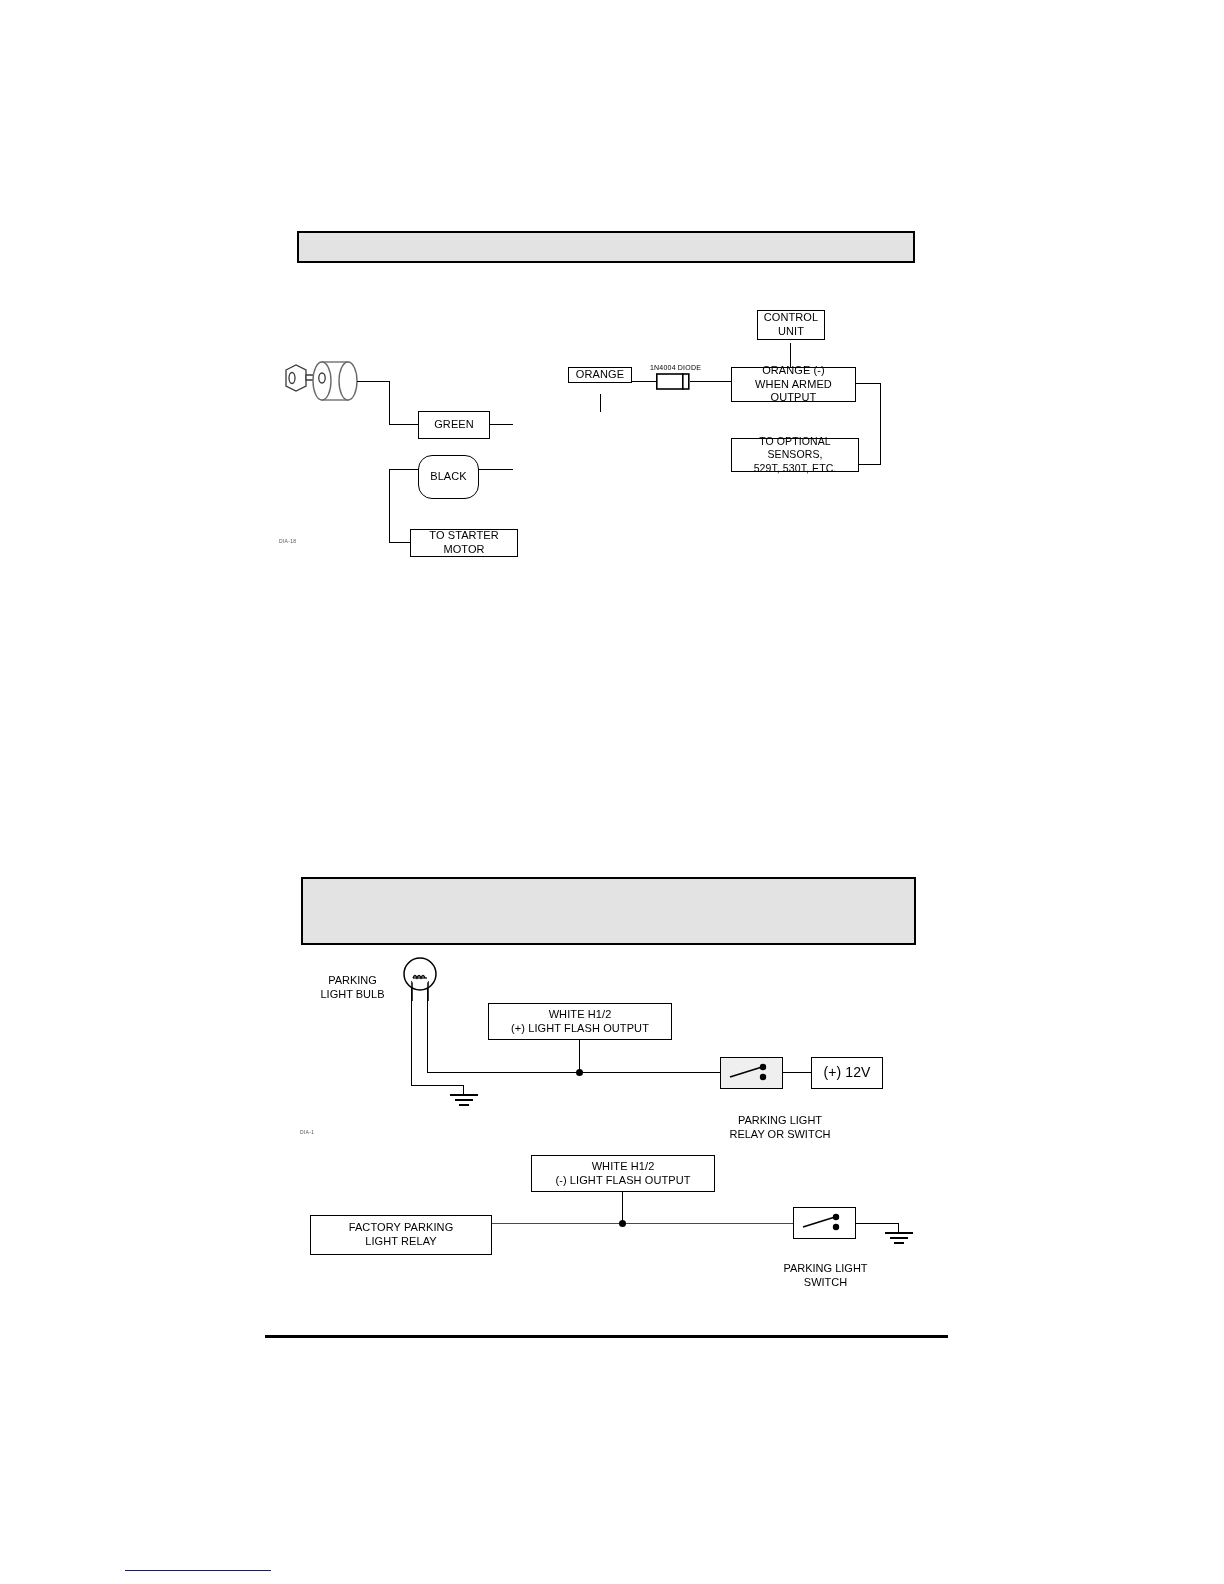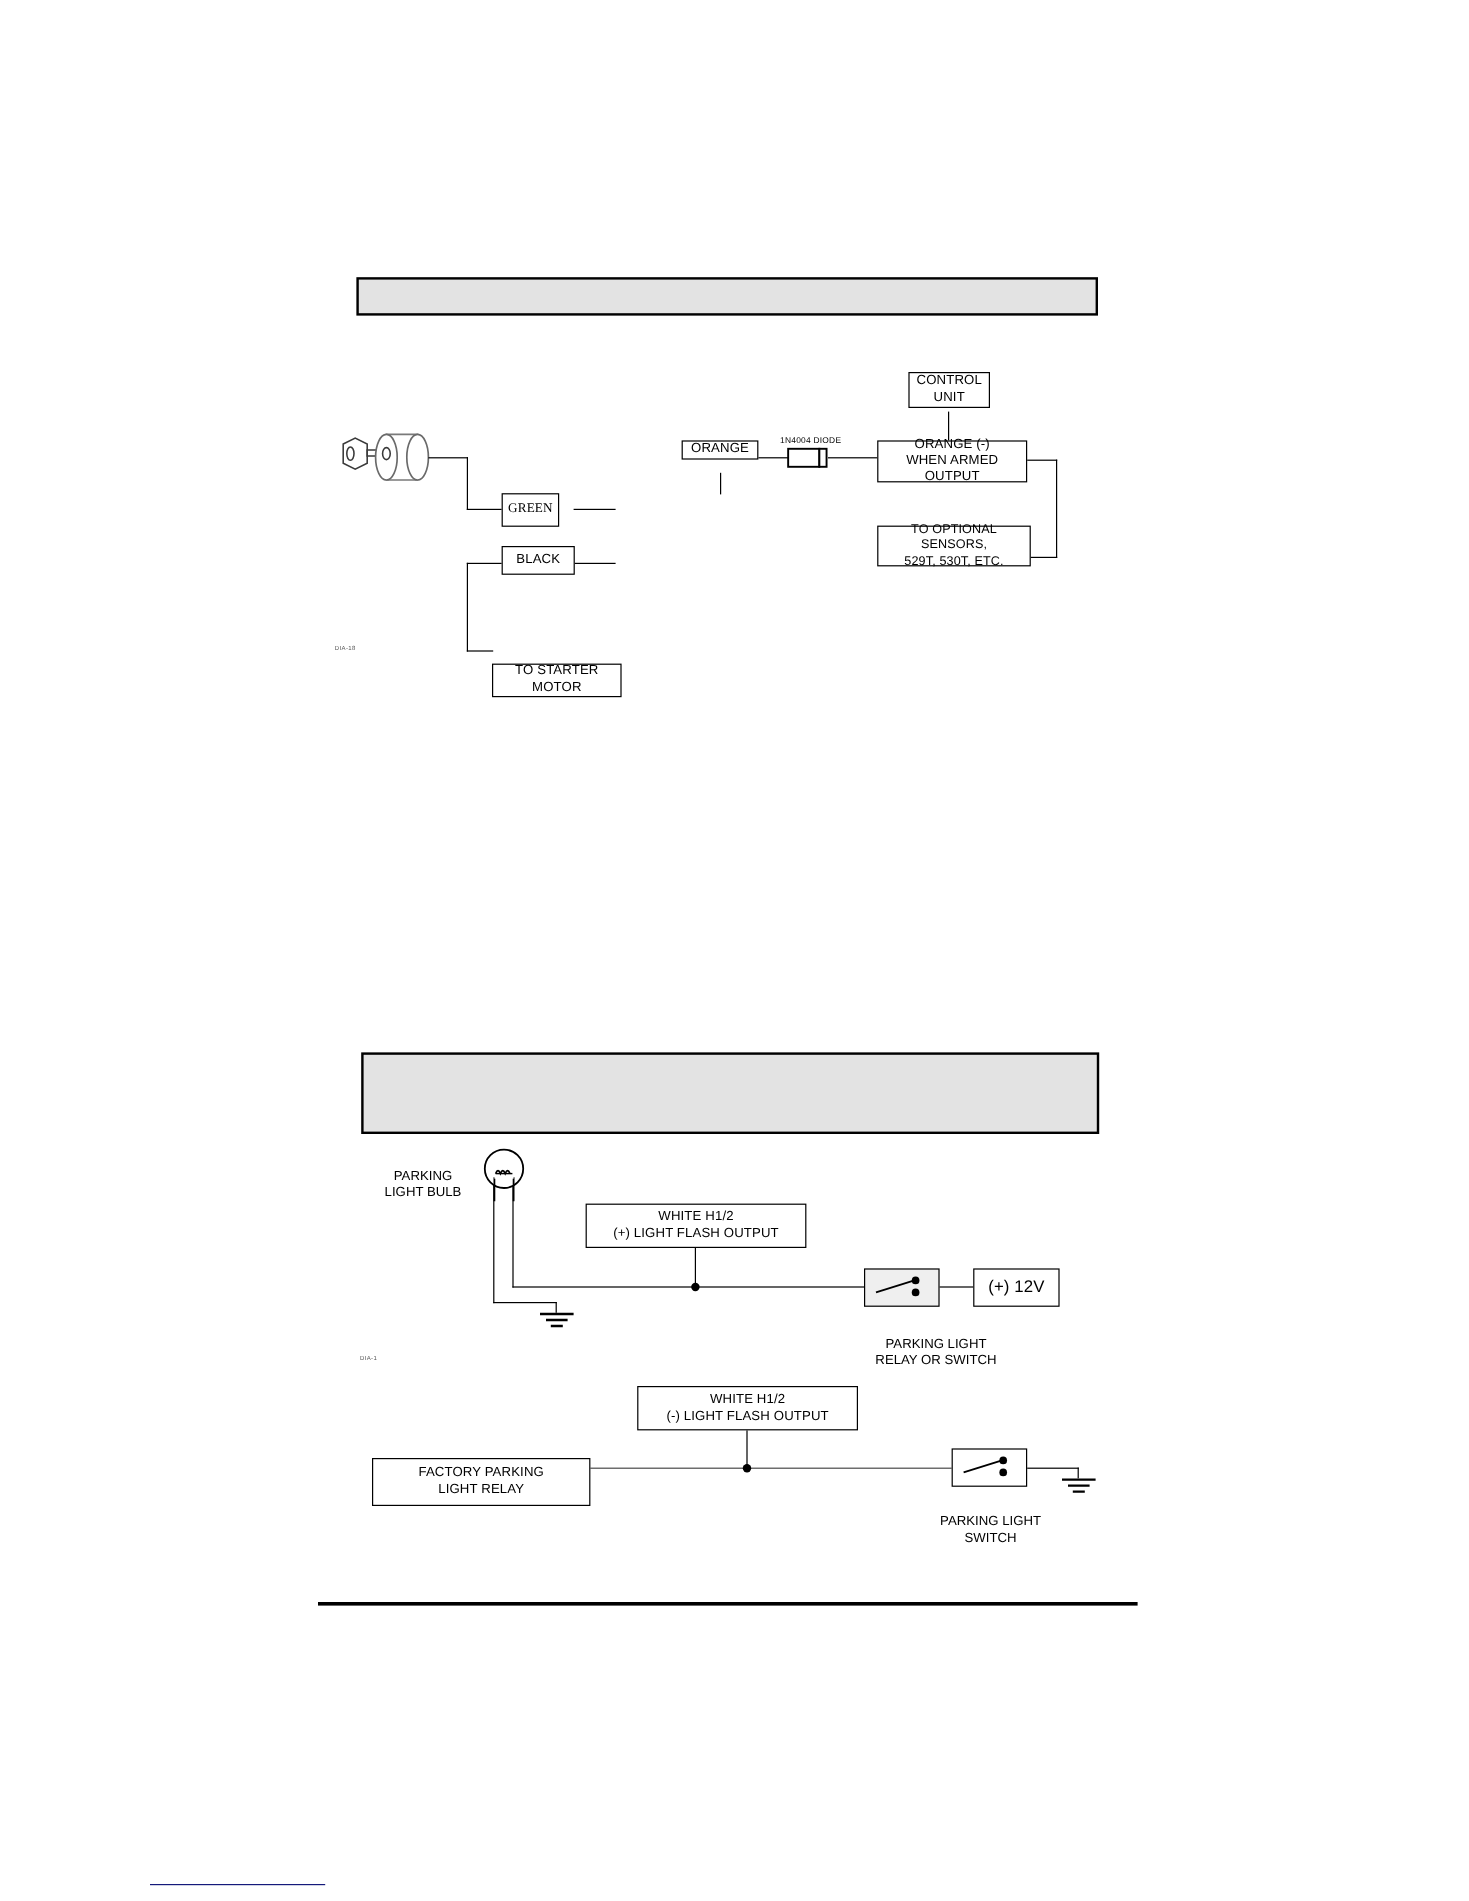--- a/index.html
+++ b/index.html
@@ -136,35 +136,35 @@
       <ellipse cx="46" cy="25" rx="9" ry="19" fill="#ffffff" stroke="#6a6a6a" stroke-width="1.4"></ellipse>
       <ellipse cx="72" cy="25" rx="9" ry="19" fill="#ffffff" stroke="#6a6a6a" stroke-width="1.4"></ellipse>
 
       <ellipse cx="46" cy="22" rx="3.2" ry="5" fill="#ffffff" stroke="#3a3a3a" stroke-width="1.3"></ellipse>
     </svg>
 
     <div class="wire-h" style="left:357px; top:381px; width:33px;"></div>
     <div class="wire-v" style="left:389px; top:381px; height:44px;"></div>
     <div class="wire-h" style="left:389px; top:424px; width:30px;"></div>
 
-    <div class="dbox" style="left:418px; top:411px; width:48px; height:28px;font-family:Liberation Serif, serif;">
+    <div class="dbox" style="left:418px; top:411px; width:72px; height:28px;">
       <span>GREEN</span>
     </div>
     <div class="wire-h" style="left:478px; top:424px; width:35px;"></div>
 
-    <div class="dbox" style="left:418px; top:455px; width:61px; height:24px;">
+    <div class="dbox" style="left:418px; top:455px; width:61px; height:44px;border-radius:14px;">
       <span>BLACK</span>
     </div>
     <div class="wire-h" style="left:478px; top:469px; width:35px;"></div>
 
     <div class="wire-h" style="left:389px; top:469px; width:30px;"></div>
     <div class="wire-v" style="left:389px; top:469px; height:74px;"></div>
     <div class="wire-h" style="left:389px; top:542px; width:22px;"></div>
 
-    <div class="dbox" style="left:410px; top:529px; width:108px; height:28px;margin-top:24px;">
+    <div class="dbox" style="left:410px; top:529px; width:108px; height:28px;">
       <span>TO STARTER MOTOR</span>
     </div>
 
 
     <div class="wire-v" style="left:600px; top:394px; height:18px;"></div>
 
     <div class="dbox" style="left:568px; top:367px; width:64px; height:16px;">
       <span>ORANGE</span>
     </div>
 

